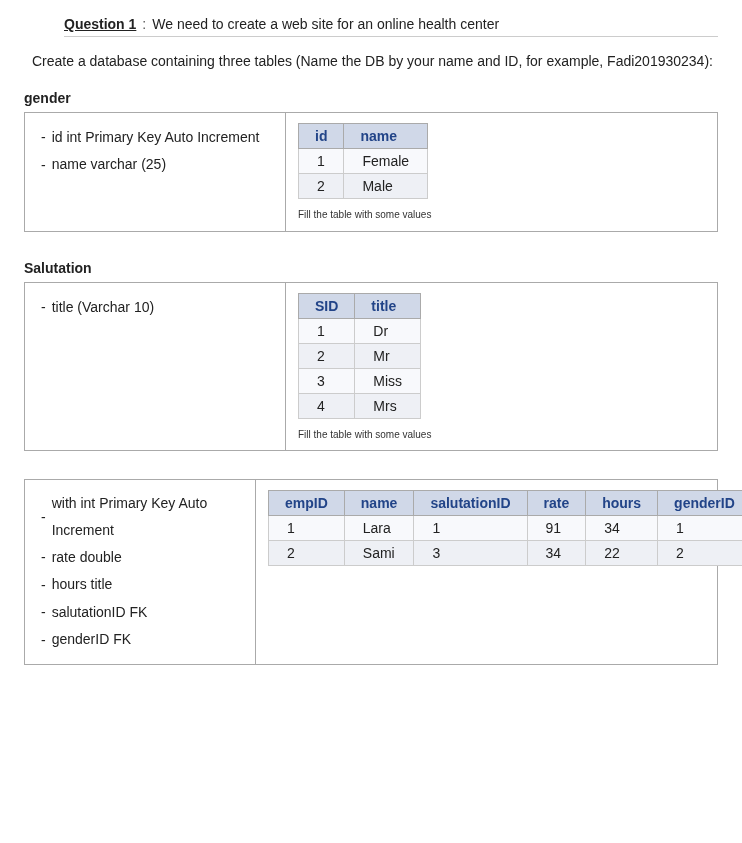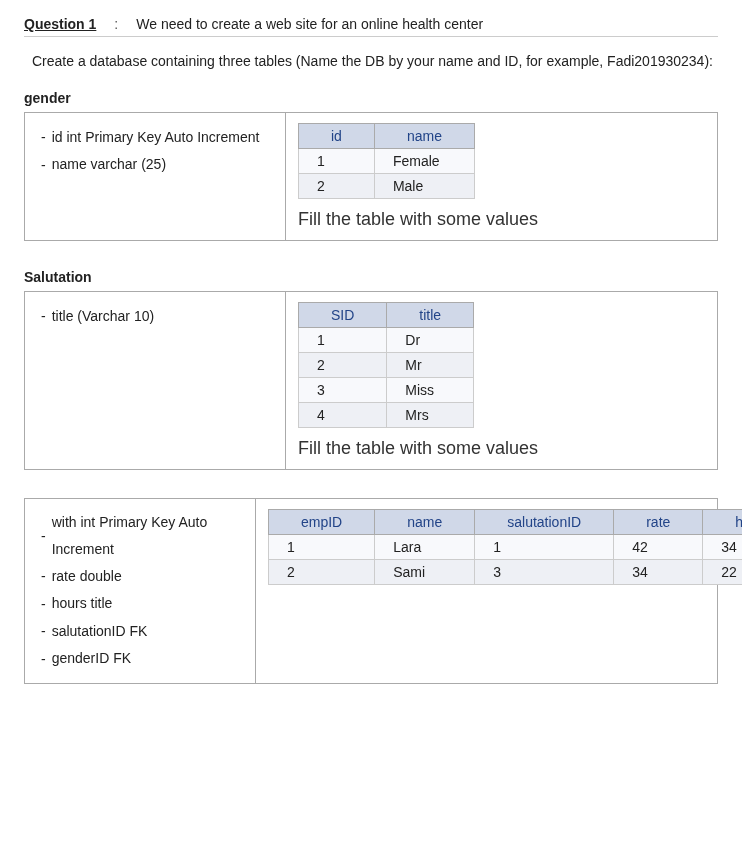--- a/index.html
+++ b/index.html
@@ -8,24 +8,25 @@
       font-size: 14px;
       background: #fff;
       color: #222;
       padding: 16px 24px;
       width: 742px;
     }
 
     .question-header {
       display: flex;
       align-items: flex-end;
-      gap: 18px;
+      gap: 6px;
       margin-bottom: 14px;
       border-bottom: 1px solid #ccc;
       padding-bottom: 4px;
+      margin-left: 40px;
     }
     .question-number {
       font-weight: bold;
       text-decoration: underline;
     }
     .question-separator {
       color: #555;
     }
     .question-text {
       color: #222;
@@ -87,43 +88,43 @@
       border-collapse: collapse;
       width: auto;
       margin-bottom: 10px;
     }
 
     .db-table thead tr {
       background: #d0d8e8;
     }
 
     .db-table th {
-      padding: 4px 32px;
+      padding: 4px 16px;
       border: 1px solid #aaa;
-      font-weight: normal;
+      font-weight: bold;
       color: #224488;
       text-align: left;
     }
 
     .db-table td {
       padding: 4px 18px;
       border: 1px solid #ccc;
       text-align: left;
     }
 
     .db-table tbody tr:nth-child(even) {
       background: #eef0f5;
     }
     .db-table tbody tr:nth-child(odd) {
       background: #f8f9fc;
     }
 
     .fill-note {
       color: #333;
-      font-size: 18px;
+      font-size: 10px;
       margin-top: 6px;
     }
 
     
     .employee-box {
       min-height: 160px;
     }
 
     .employee-fields {
       min-width: 230px;
@@ -255,21 +256,21 @@
             <th>rate</th>
             <th>hours</th>
             <th>genderID</th>
           </tr>
         </thead>
         <tbody id="employee-tbody">
         <tr>
               <td>1</td>
               <td>Lara</td>
               <td>1</td>
-              <td>42</td>
+              <td>91</td>
               <td>34</td>
               <td>1</td>
             </tr>
             <tr>
               <td>2</td>
               <td>Sami</td>
               <td>3</td>
               <td>34</td>
               <td>22</td>
               <td>2</td>

